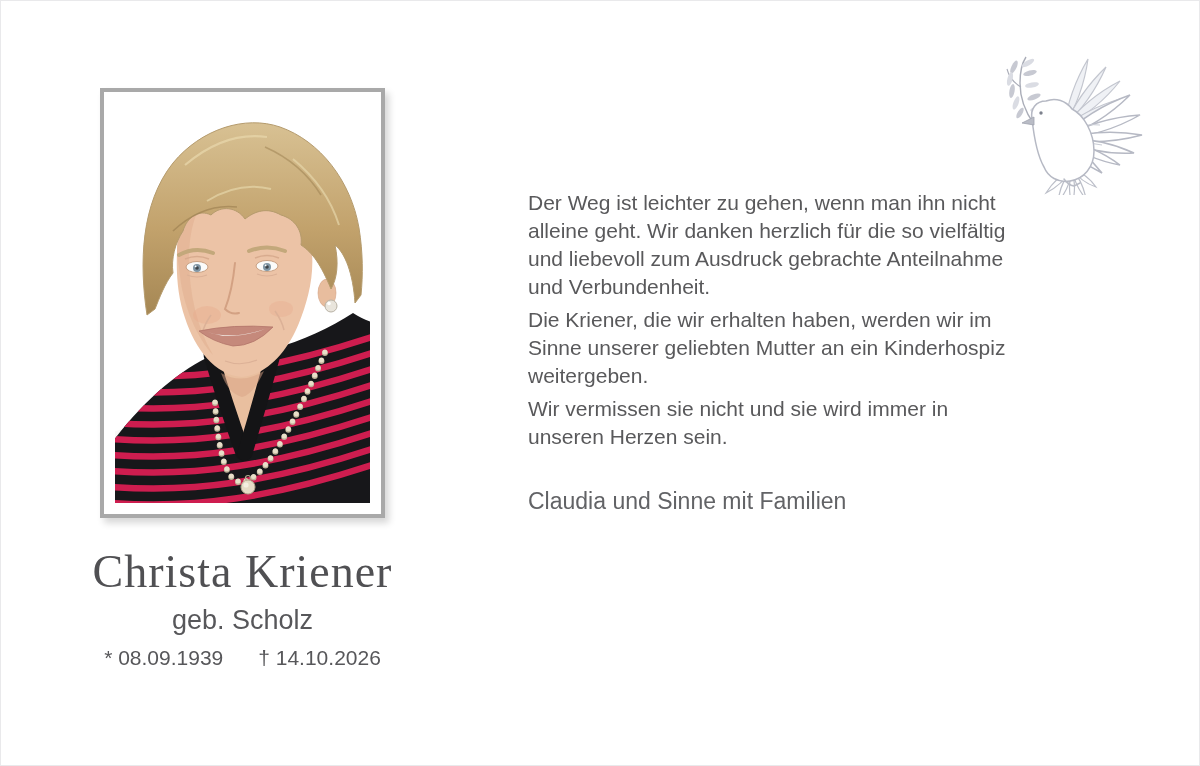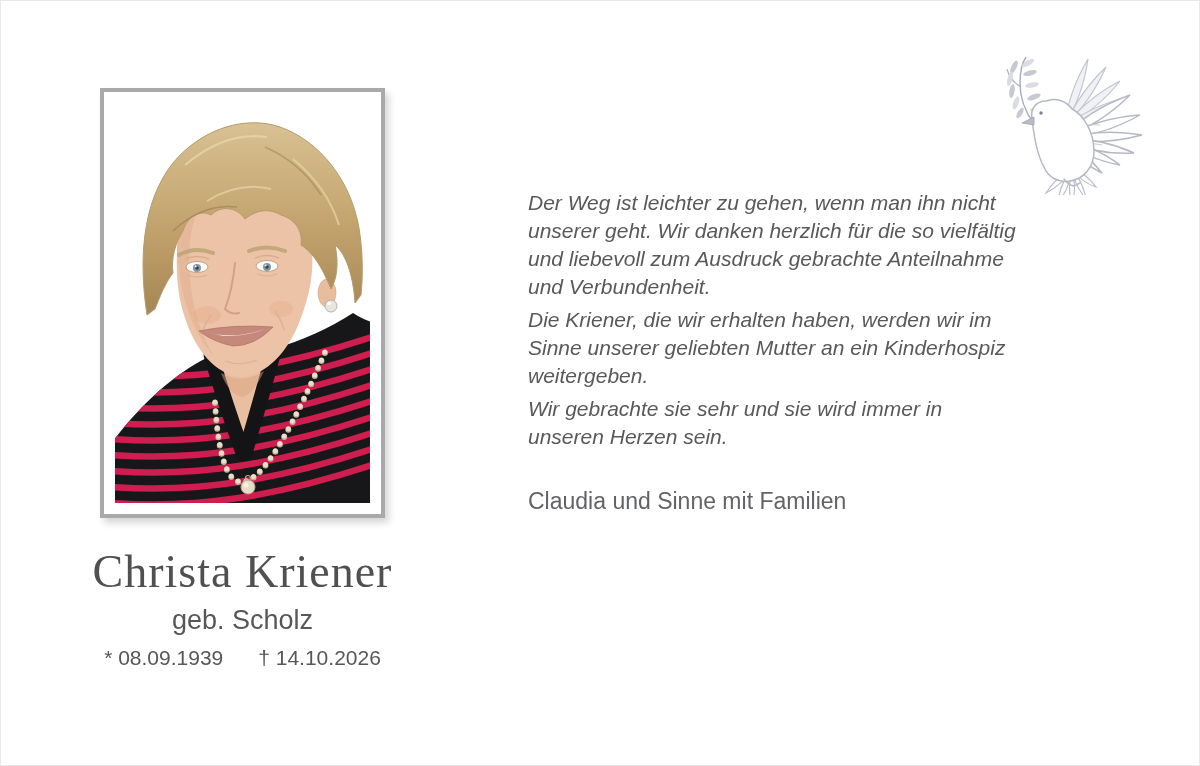--- a/index.html
+++ b/index.html
@@ -28,21 +28,21 @@
     font-size:46px; line-height:1.15; color:#505053; letter-spacing:1px;
   }
   .maiden { margin-top:8px; font-size:27px; line-height:26px; color:#57575a; }
   .dates  { margin-top:12px; font-size:21px; line-height:26px; color:#57575a;
             display:flex; justify-content:center; gap:35px; }
 
   
   .message { position:absolute; left:528px; top:189px; width:545px;
              font-size:21px; line-height:28px; color:#59595b; }
   .message p { margin:0 0 5px 0; }
-  .message .line { white-space:nowrap;font-style:italic; }
+  .message .line { white-space:nowrap; }
   .signature { position:absolute; left:528px; top:486px;
                font-size:23px; line-height:30px; color:#626366; }
 </style>
 </head>
 <body>
 
 <div class="page">
 
   <div class="photo-frame">
     <div class="photo">
@@ -195,30 +195,30 @@
     <div class="maiden">geb. Scholz</div>
     <div class="dates">
       <span>* 08.09.1939</span>
       <span>† 14.10.2026</span>
     </div>
   </div>
 
   <div class="message">
     <p>
       <span class="line">Der Weg ist leichter zu gehen, wenn man ihn nicht</span><br>
-      <span class="line">unserer geht. Wir danken herzlich für die so vielfältig</span><br>
+      <span class="line">alleine geht. Wir danken herzlich für die so vielfältig</span><br>
       <span class="line">und liebevoll zum Ausdruck gebrachte Anteilnahme</span><br>
       <span class="line">und Verbundenheit.</span>
     </p>
     <p>
       <span class="line">Die Kriener, die wir erhalten haben, werden wir im</span><br>
       <span class="line">Sinne unserer geliebten Mutter an ein Kinderhospiz</span><br>
       <span class="line">weitergeben.</span>
     </p>
     <p>
-      <span class="line">Wir gebrachte sie sehr und sie wird immer in</span><br>
+      <span class="line">Wir vermissen sie nicht und sie wird immer in</span><br>
       <span class="line">unseren Herzen sein.</span>
     </p>
   </div>
 
   <div class="signature">Claudia und Sinne mit Familien</div>
 
 </div>
 
 </body></html>

